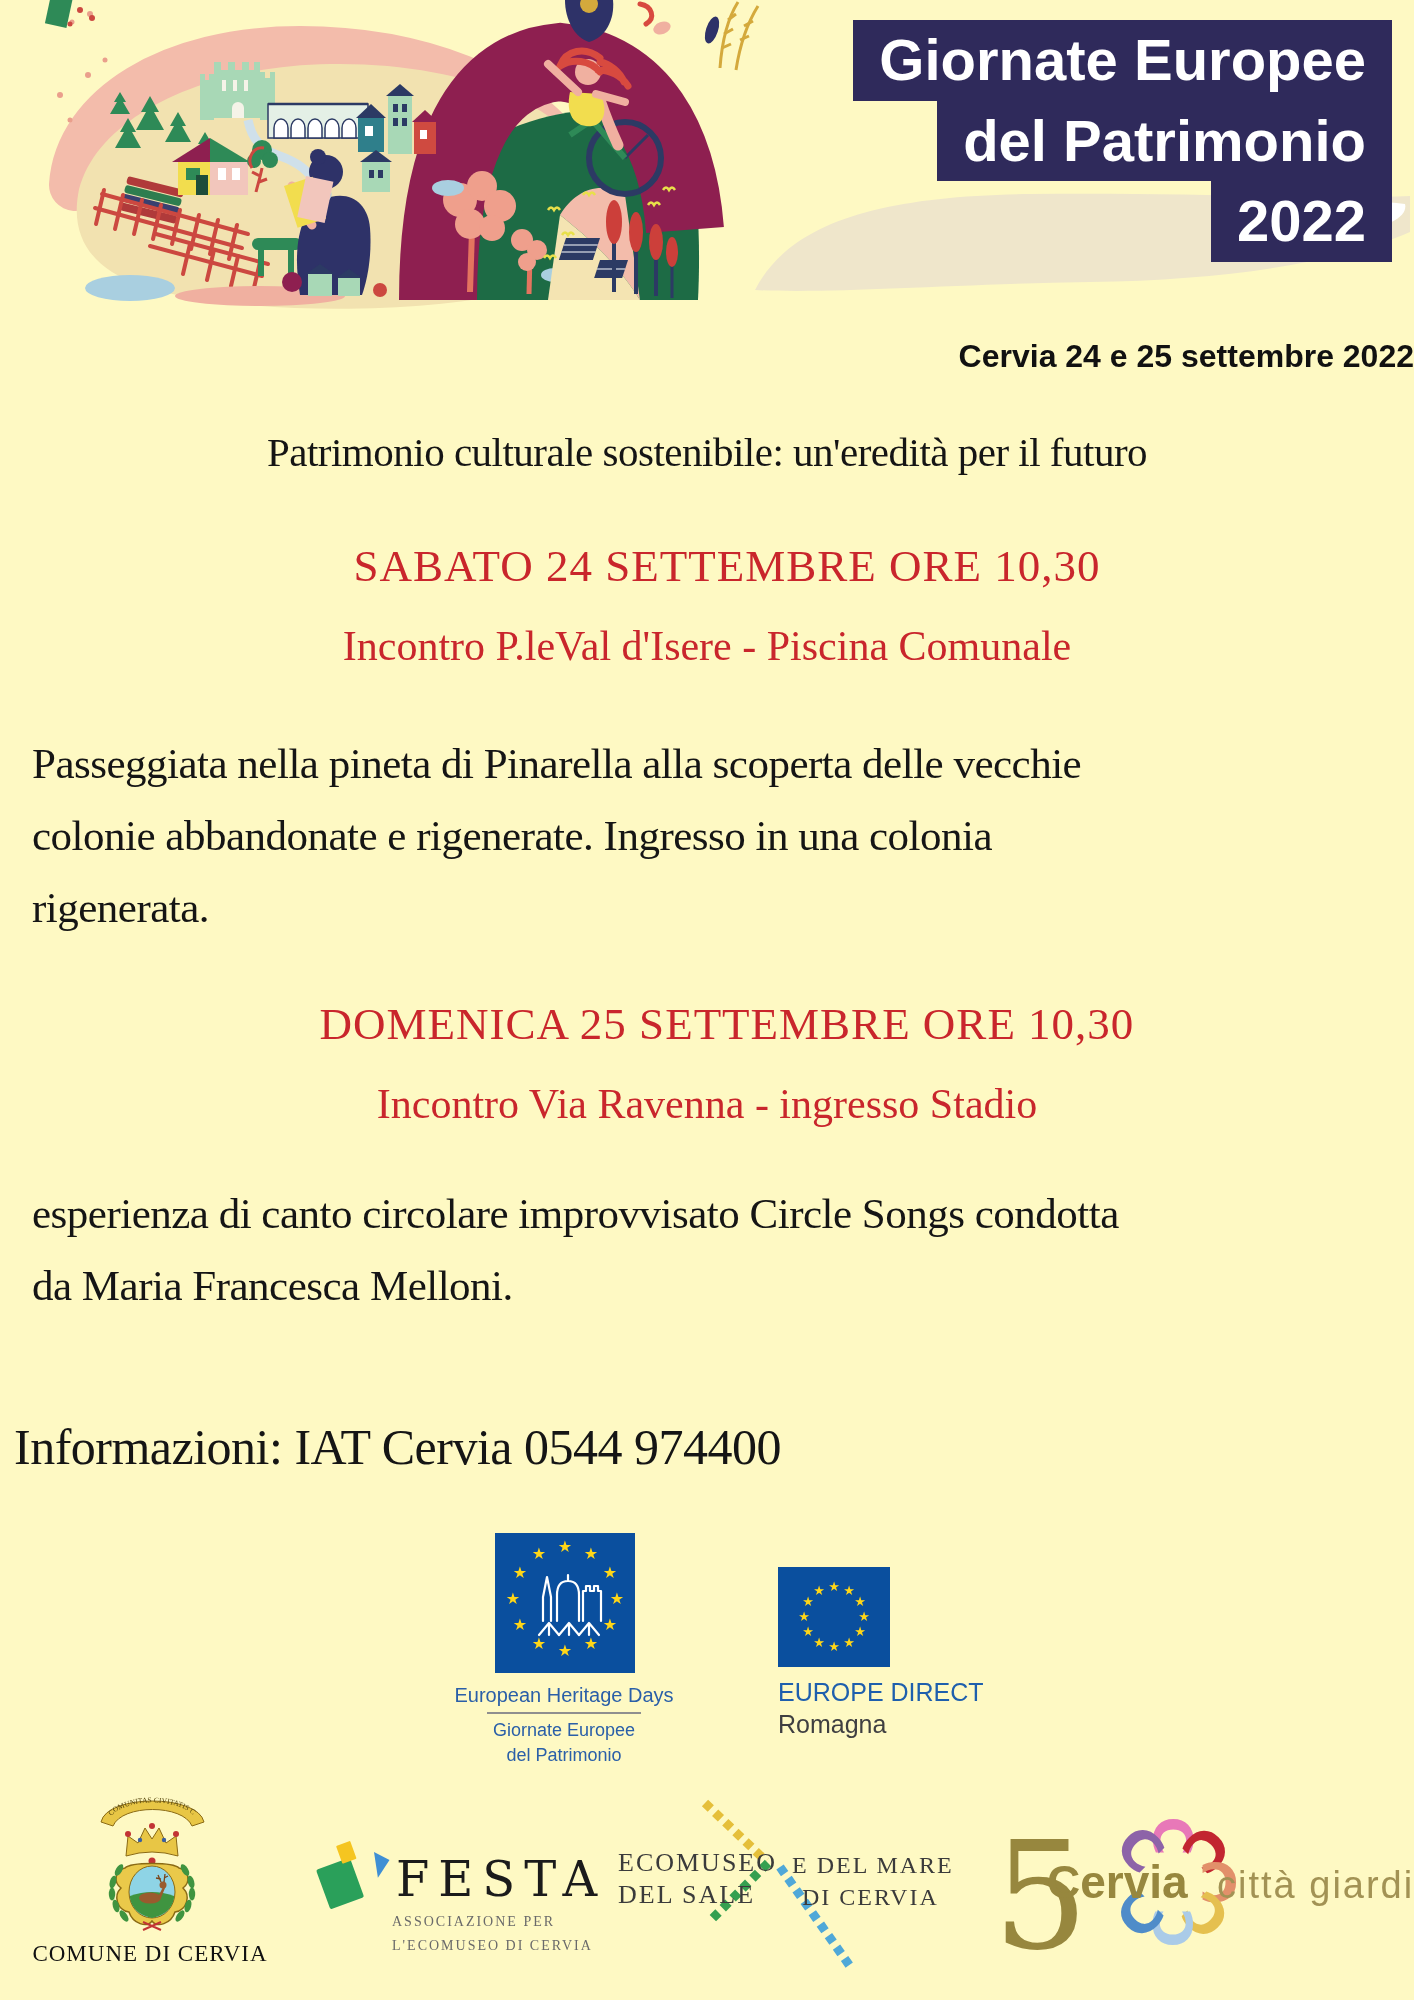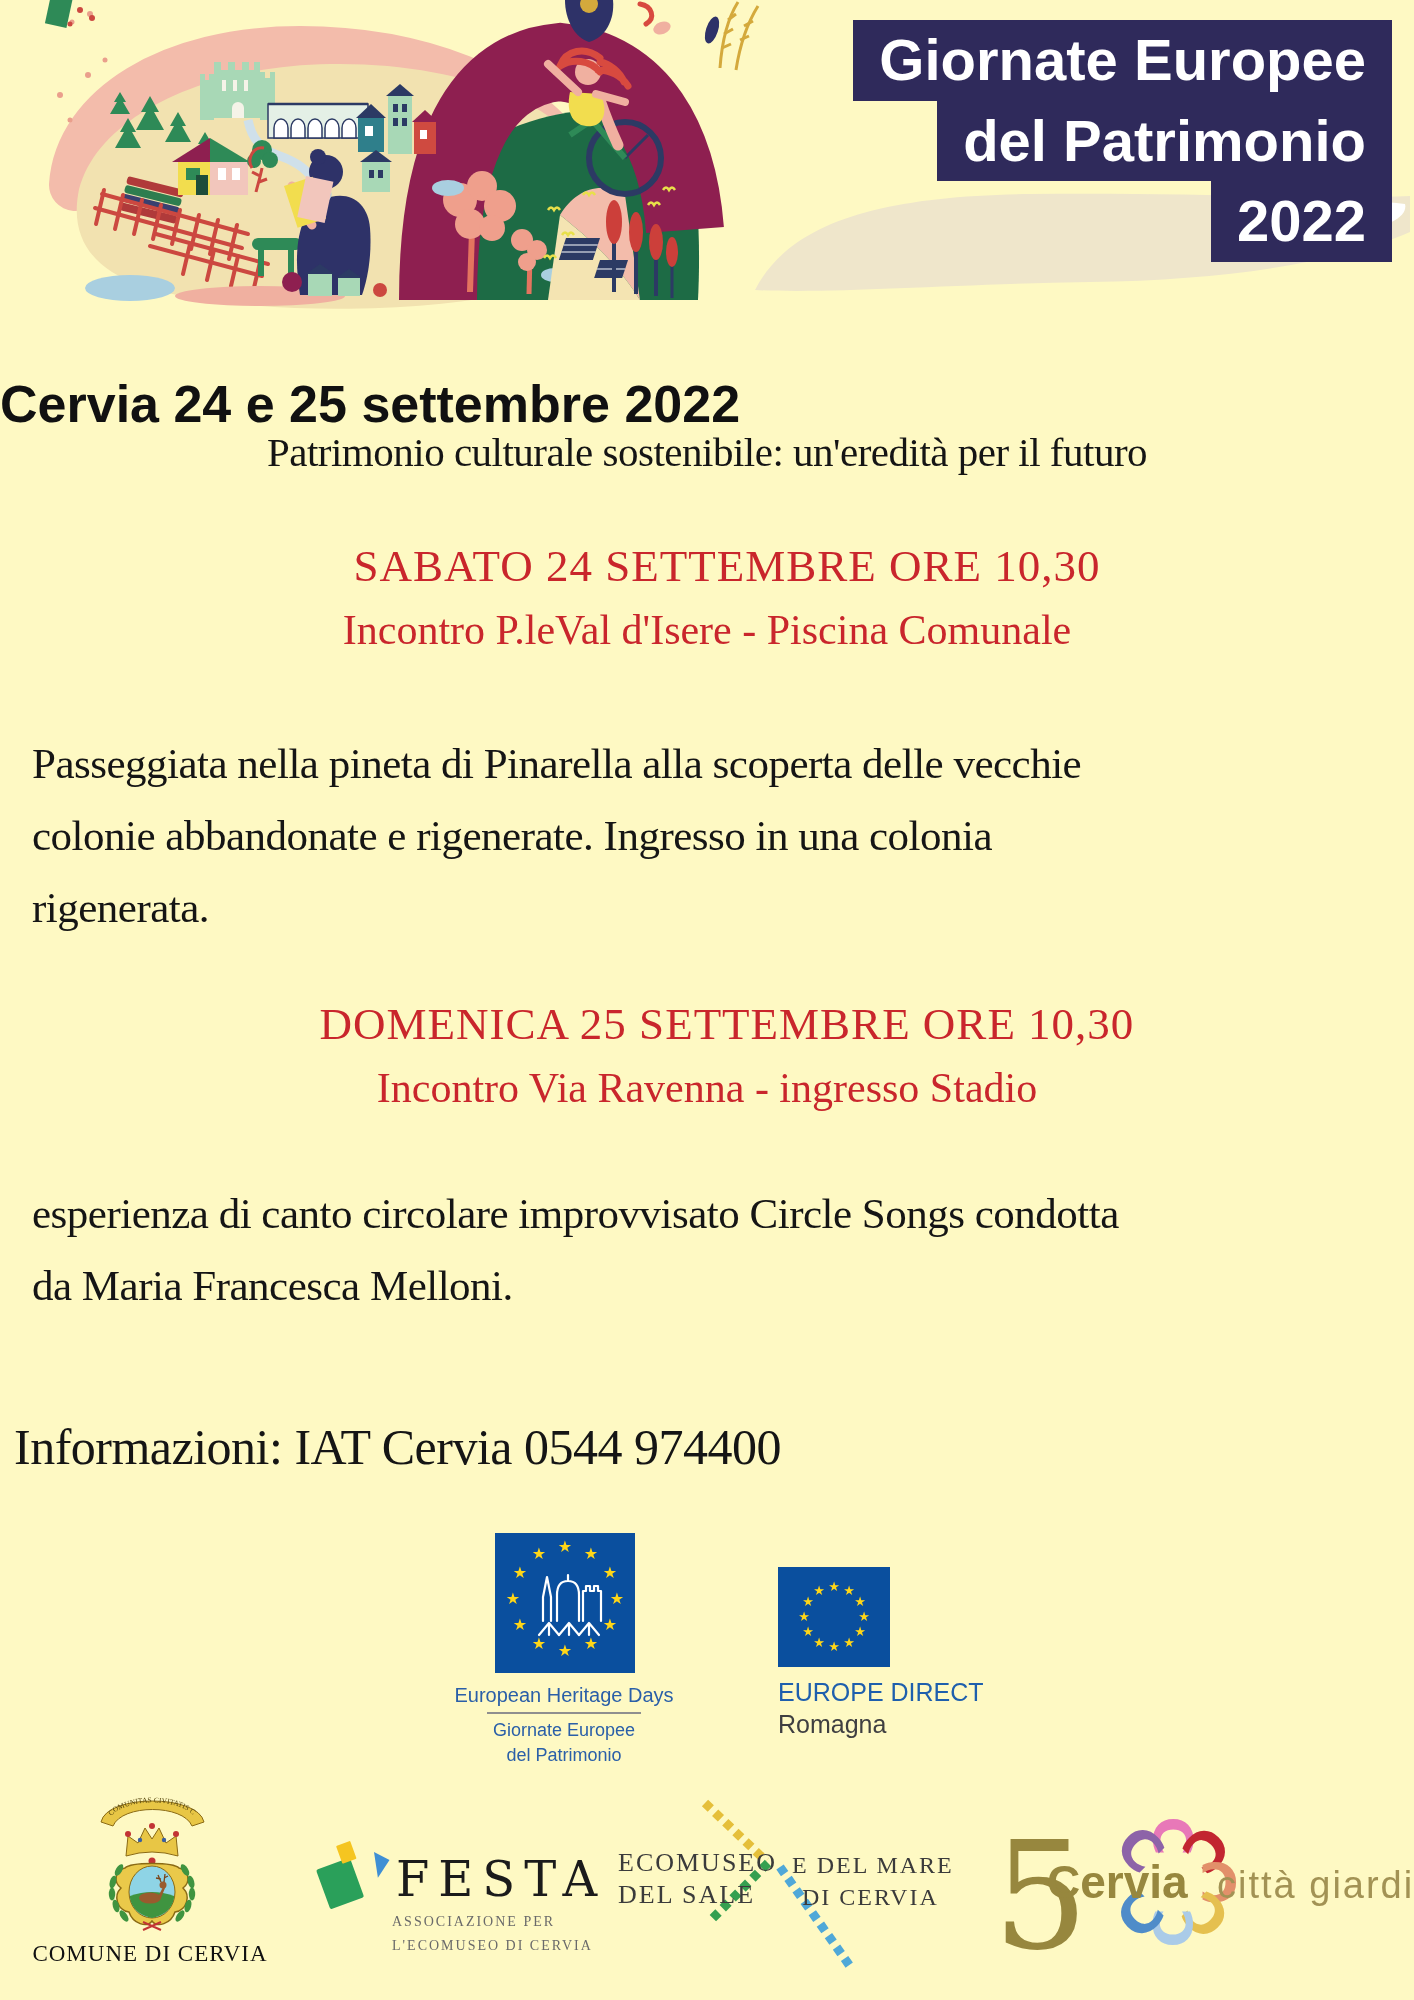--- a/index.html
+++ b/index.html
@@ -7,26 +7,26 @@
           font-family:"Liberation Serif", serif;color:#151515;}
   .abs{position:absolute;}
 
   
   .illustration{position:absolute;top:0;left:0;width:1414px;height:340px;}
   .title-block{position:absolute;top:20px;right:22px;display:flex;flex-direction:column;align-items:flex-end;}
   .navy-line{background:#2f2a5b;color:#ffffff;font-family:"Liberation Sans",sans-serif;font-weight:bold;
              font-size:58px;line-height:1.32;padding:2px 26px;white-space:nowrap;}
 
   
-  .event-title{top:338px;left:0;width:100%;text-align:left;font-family:"Liberation Sans",sans-serif;
-               font-weight:bold;font-size:52px;color:#111;margin-top:36px;}
+  .event-title{top:338px;left:0;width:100%;text-align:right;font-family:"Liberation Sans",sans-serif;
+               font-weight:bold;font-size:32px;color:#111;}
   .event-subtitle{top:428px;left:0;width:100%;text-align:center;font-size:41px;letter-spacing:-0.5px;}
   .red{color:#c9262c;}
   .session-heading{left:0;width:100%;text-align:center;font-size:45px;letter-spacing:1px;margin-left:20px;}
-  .session-meeting{left:0;width:100%;text-align:center;font-size:42px;}
+  .session-meeting{left:0;width:100%;text-align:center;font-size:42px;margin-top:16px;}
   .para{left:32px;font-size:43px;line-height:72px;letter-spacing:-0.5px;}
   .para div{white-space:nowrap;}
   .info-line{left:14px;top:1418px;font-size:50px;letter-spacing:-0.5px;}
 
   
   .ehd-caption{width:260px;left:434px;text-align:center;font-family:"Liberation Sans",sans-serif;color:#2a5fa8;}
   .ehd-divider{left:487px;top:1712px;width:154px;height:0;border-top:2px solid #8f8f8f;}
   .ed-text{left:778px;font-family:"Liberation Sans",sans-serif;font-weight:normal;}
   .comune-caption{left:25px;top:1941px;width:250px;text-align:center;font-size:23px;letter-spacing:1px;color:#111;}
   .festa-caption{left:392px;font-size:14px;letter-spacing:2px;color:#6a6a6a;font-family:"Liberation Serif",serif;}

